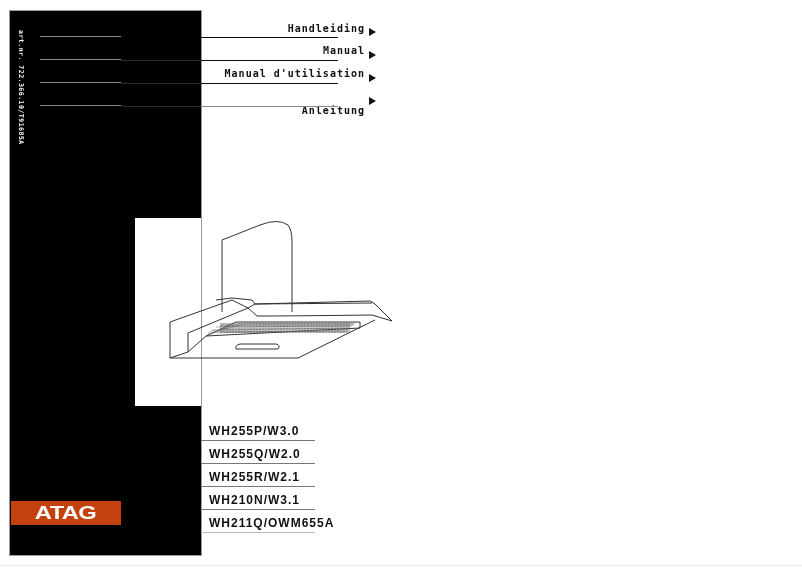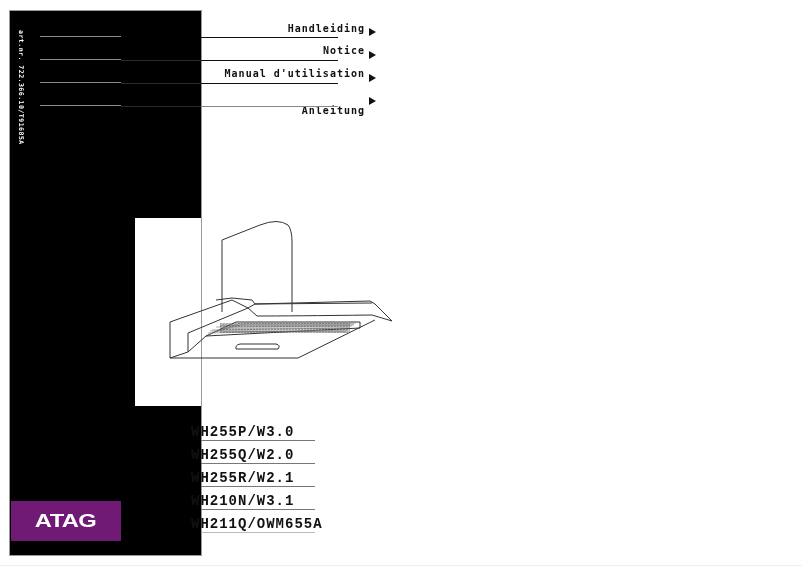--- a/index.html
+++ b/index.html
@@ -40,30 +40,30 @@
       letter-spacing: 1px; color: #111; white-space: nowrap;
       font-family: "DejaVu Sans Mono", monospace;
       padding-left: 25px;
     }
     .arrow {
       position: absolute; left: 369px; width: 0; height: 0;
       border-left: 7px solid #111; border-top: 4px solid transparent; border-bottom: 4px solid transparent;
     }
     .hood { position: absolute; left: 160px; top: 220px; }
     .model {
-      position: absolute; left: 191px; font-size: 14px; font-weight: bold;
+      position: absolute; left: 209px; font-size: 12px; font-weight: bold;
       letter-spacing: 1px; color: #111; white-space: nowrap;
-      font-family: Liberation Mono, monospace;
+      font-family: Liberation Sans, sans-serif;
     }
     .model-line {
       position: absolute; left: 201px; width: 114px; height: 1px; background: #777;
     }
     .logo-box {
-      position: absolute; left: 11px; top: 501px; width: 110px; height: 40px;
-      background: #701a75; display: flex; align-items: center; justify-content: center;
+      position: absolute; left: 11px; top: 501px; width: 110px; height: 24px;
+      background: #c2410c; display: flex; align-items: center; justify-content: center;
     }
     .logo-box span {
       color: #fff; font-family: "Liberation Sans", sans-serif; font-weight: 900;
       font-size: 19px; letter-spacing: -0.5px; transform: scaleX(1.25);
     }
     .footer-rule {
       position: absolute; left: 0; top: 565px; width: 802px; height: 1px; background: #eeeeee;
     }
   </style>
 </head>
@@ -83,21 +83,21 @@
 <div class="dark-line" style="top:60px"></div>
 <div class="dark-line" style="top:83px"></div>
 <div class="dark-line" style="top:106px"></div>
 
 <div>
   <span class="lang" style="top:23px">Handleiding</span>
   <span class="arrow" style="top:28px"></span>
   <div class="ext-line" style="top:37px"></div>
 </div>
 <div>
-  <span class="lang" style="top:45px">Notice</span>
+  <span class="lang" style="top:45px">Manual</span>
   <span class="arrow" style="top:51px"></span>
   <div class="ext-line" style="top:60px"></div>
 </div>
 <div>
   <span class="lang" style="top:68px">Manual d'utilisation</span>
   <span class="arrow" style="top:74px"></span>
   <div class="ext-line" style="top:83px"></div>
 </div>
 <div>
   <span class="lang" style="top:105px">Anleitung</span>

